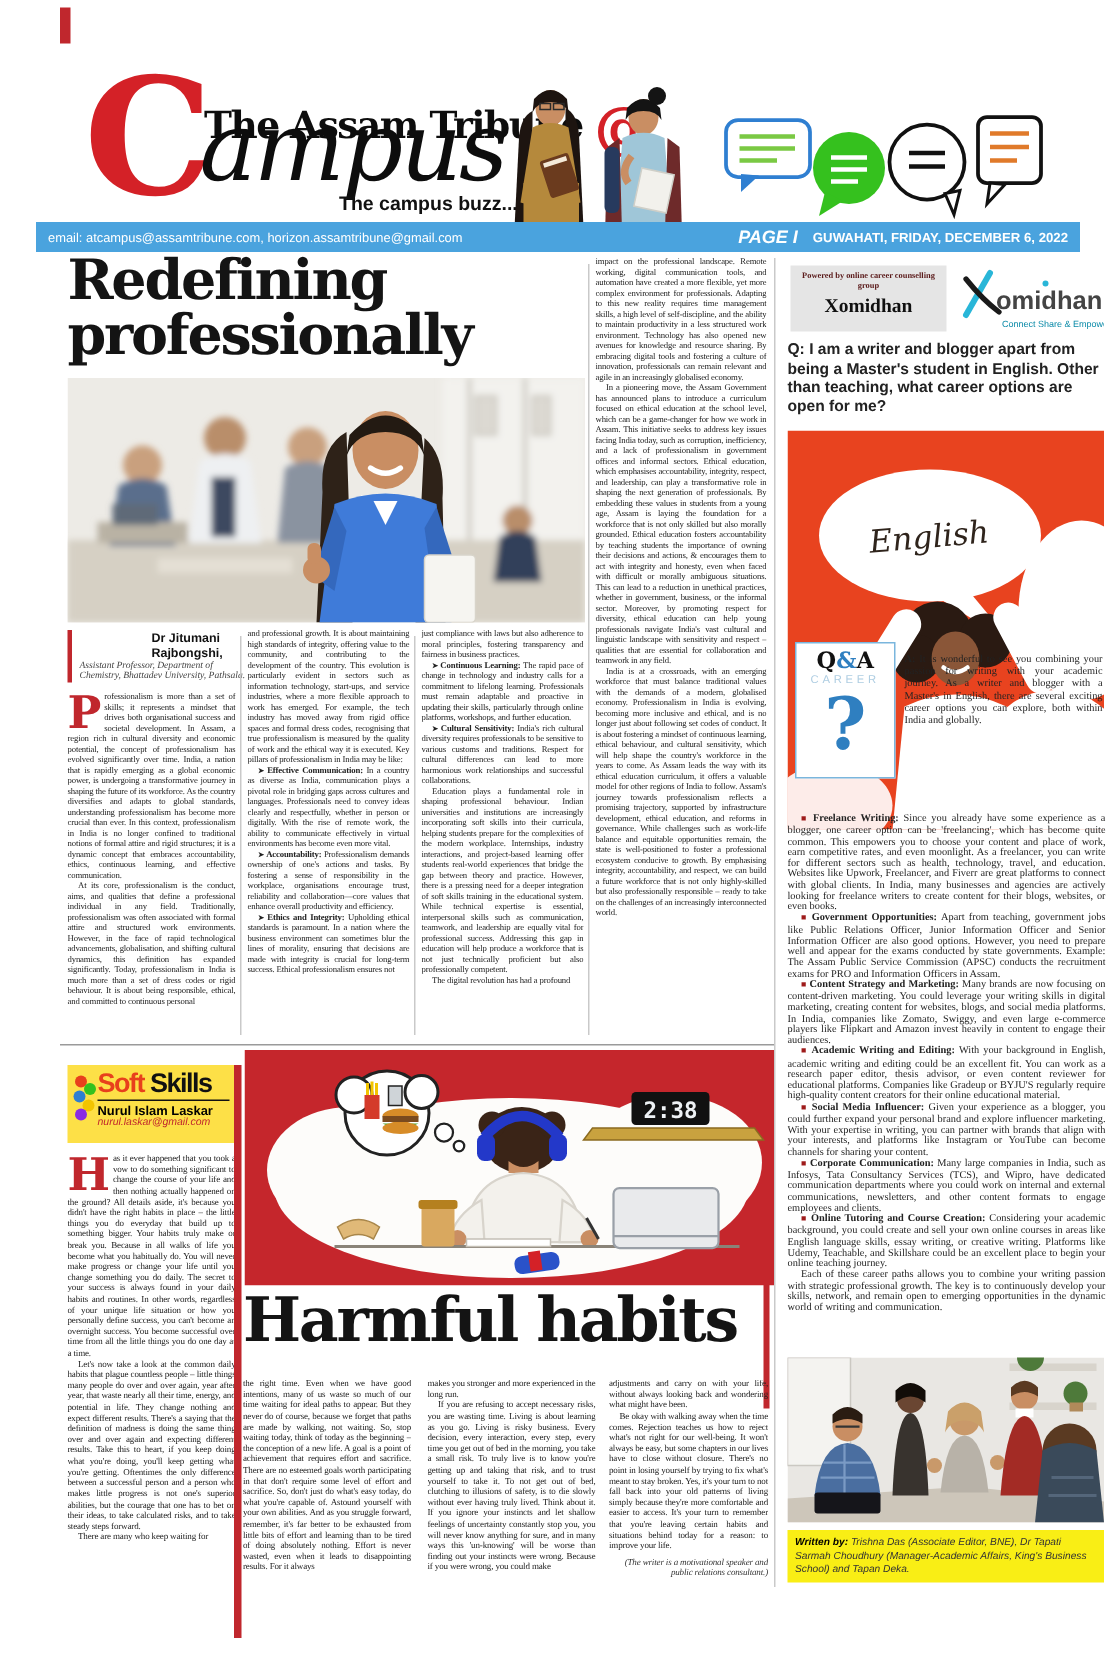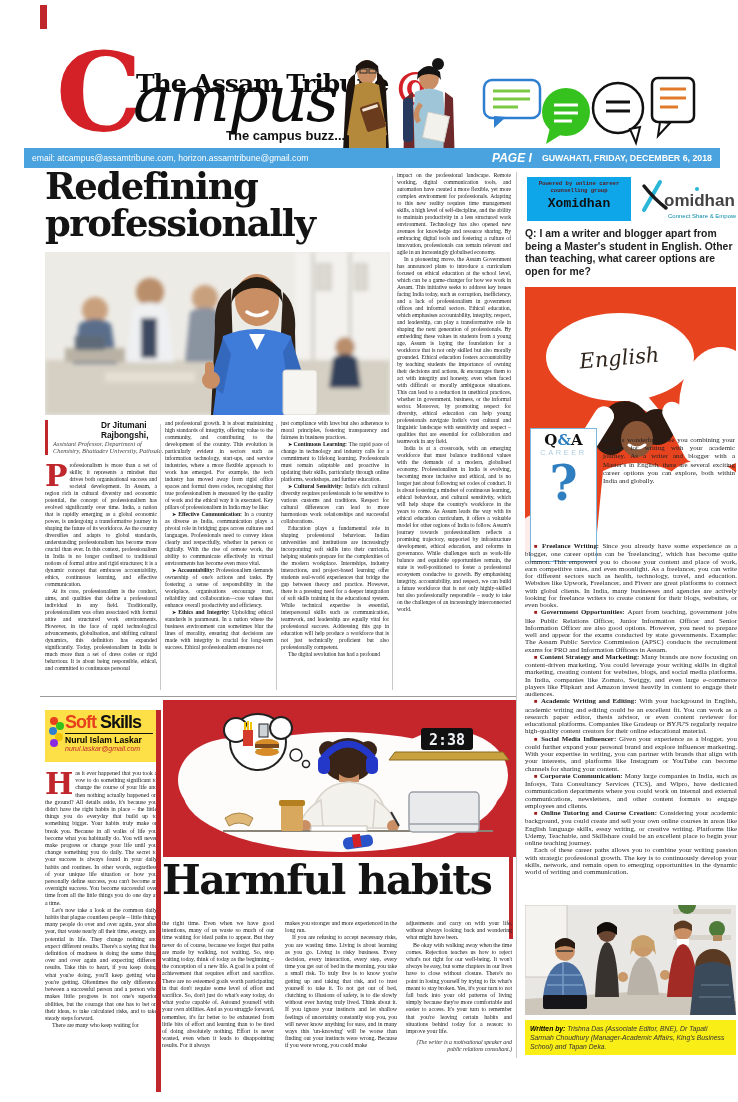--- a/index.html
+++ b/index.html
@@ -58,27 +58,27 @@
   .soft-box{left:45px;top:710px;width:112px;height:52px;background:#fde047;padding:3px 4px 2px 20px;box-sizing:border-box;}
   .soft-title{font-family:"Liberation Sans",sans-serif;font-size:18px;line-height:18px;letter-spacing:-1px;}
   .soft-title .soft{color:#e8401c;font-weight:bold;}
   .soft-title .skills{color:#111;font-weight:bold;}
   .soft-author{font-family:"Liberation Sans",sans-serif;font-weight:bold;font-size:8.6px;color:#000;
                border-top:1.5px solid #111;margin-top:2px;padding-top:1px;}
   .soft-mail{font-family:"Liberation Sans",sans-serif;font-style:italic;font-size:7px;color:#c0272d;}
   .soft-icon{position:absolute;left:3px;top:6px;}
 
   
-  .ad-box{left:527px;top:177px;width:104px;height:44px;background:#0ea5e9;text-align:center;
-          font-family:Liberation Mono, monospace;padding-top:4px;box-sizing:border-box;}
+  .ad-box{left:527px;top:177px;width:104px;height:44px;background:#e5e5e5;text-align:center;
+          font-family:Liberation Serif, serif;padding-top:4px;box-sizing:border-box;}
   .ad-small{font-size:5.6px;font-weight:bold;color:#5a1a1a;line-height:6.5px;}
   .ad-name{font-size:13px;font-weight:bold;color:#101010;margin-top:2px;}
   .question{left:525px;top:228px;width:212px;font-family:"Liberation Sans",sans-serif;
             font-weight:bold;font-size:10.4px;line-height:12.6px;color:#222;}
-  .qa-box{left:530px;top:428px;width:67px;height:134px;background:#fff;border:1.5px solid #7ab6dd;
+  .qa-box{left:530px;top:428px;width:67px;height:91px;background:#fff;border:1.5px solid #7ab6dd;
           text-align:center;box-sizing:border-box;padding-top:3px;}
   .qa-word{font-family:"DejaVu Serif",serif;font-weight:bold;font-size:15px;color:#111;line-height:16px;}
   .qa-word .amp{color:#2f7fc0;}
   .qa-career{font-family:"Liberation Sans",sans-serif;font-size:7.5px;letter-spacing:2.5px;color:#aecde2;}
   .qa-mark{font-family:"DejaVu Serif",serif;font-weight:bold;font-size:48px;line-height:52px;color:#2f7fc0;}
   .answer-intro{left:603px;top:436px;width:132px;font-size:6.9px;line-height:8.2px;text-align:justify;color:#222;}
   .answer-body{left:525px;top:542px;width:212px;height:360px;font-size:6.9px;line-height:7.25px;
                text-align:justify;color:#222;overflow:hidden;}
   .answer-body .para{text-indent:9px;}
   .yellow-credit{left:525px;top:1020px;width:211px;background:#f9ee15;padding:4px 5px;box-sizing:border-box;
@@ -142,21 +142,21 @@
     <rect x="172" y="4" width="42" height="44" rx="6" fill="#fff" stroke="#111" stroke-width="2.5"></rect>
     <path d="M180 48 l-2 14 12 -13 z" fill="#fff" stroke="#111" stroke-width="2"></path>
     <line x1="180" y1="15" x2="206" y2="15" stroke="#e07a2a" stroke-width="3"></line>
     <line x1="180" y1="24" x2="206" y2="24" stroke="#e07a2a" stroke-width="3"></line>
     <line x1="180" y1="33" x2="198" y2="33" stroke="#e07a2a" stroke-width="3"></line>
   </svg>
 
   <div class="abs mail-bar">
     <span class="email">email: atcampus@assamtribune.com, horizon.assamtribune@gmail.com</span>
     <span class="pageno">PAGE I</span>
-    <span class="dateline">GUWAHATI, FRIDAY, DECEMBER 6, 2018</span>
+    <span class="dateline">GUWAHATI, FRIDAY, DECEMBER 6, 2022</span>
   </div>
 
   <div class="abs headline hl-main">
     <div>Redefining</div>
     <div>professionally</div>
   </div>
 
   <svg class="abs" style="left:45px;top:252px;" width="345" height="163" viewBox="0 0 345 163">
     <defs>
         <filter id="blur1">

